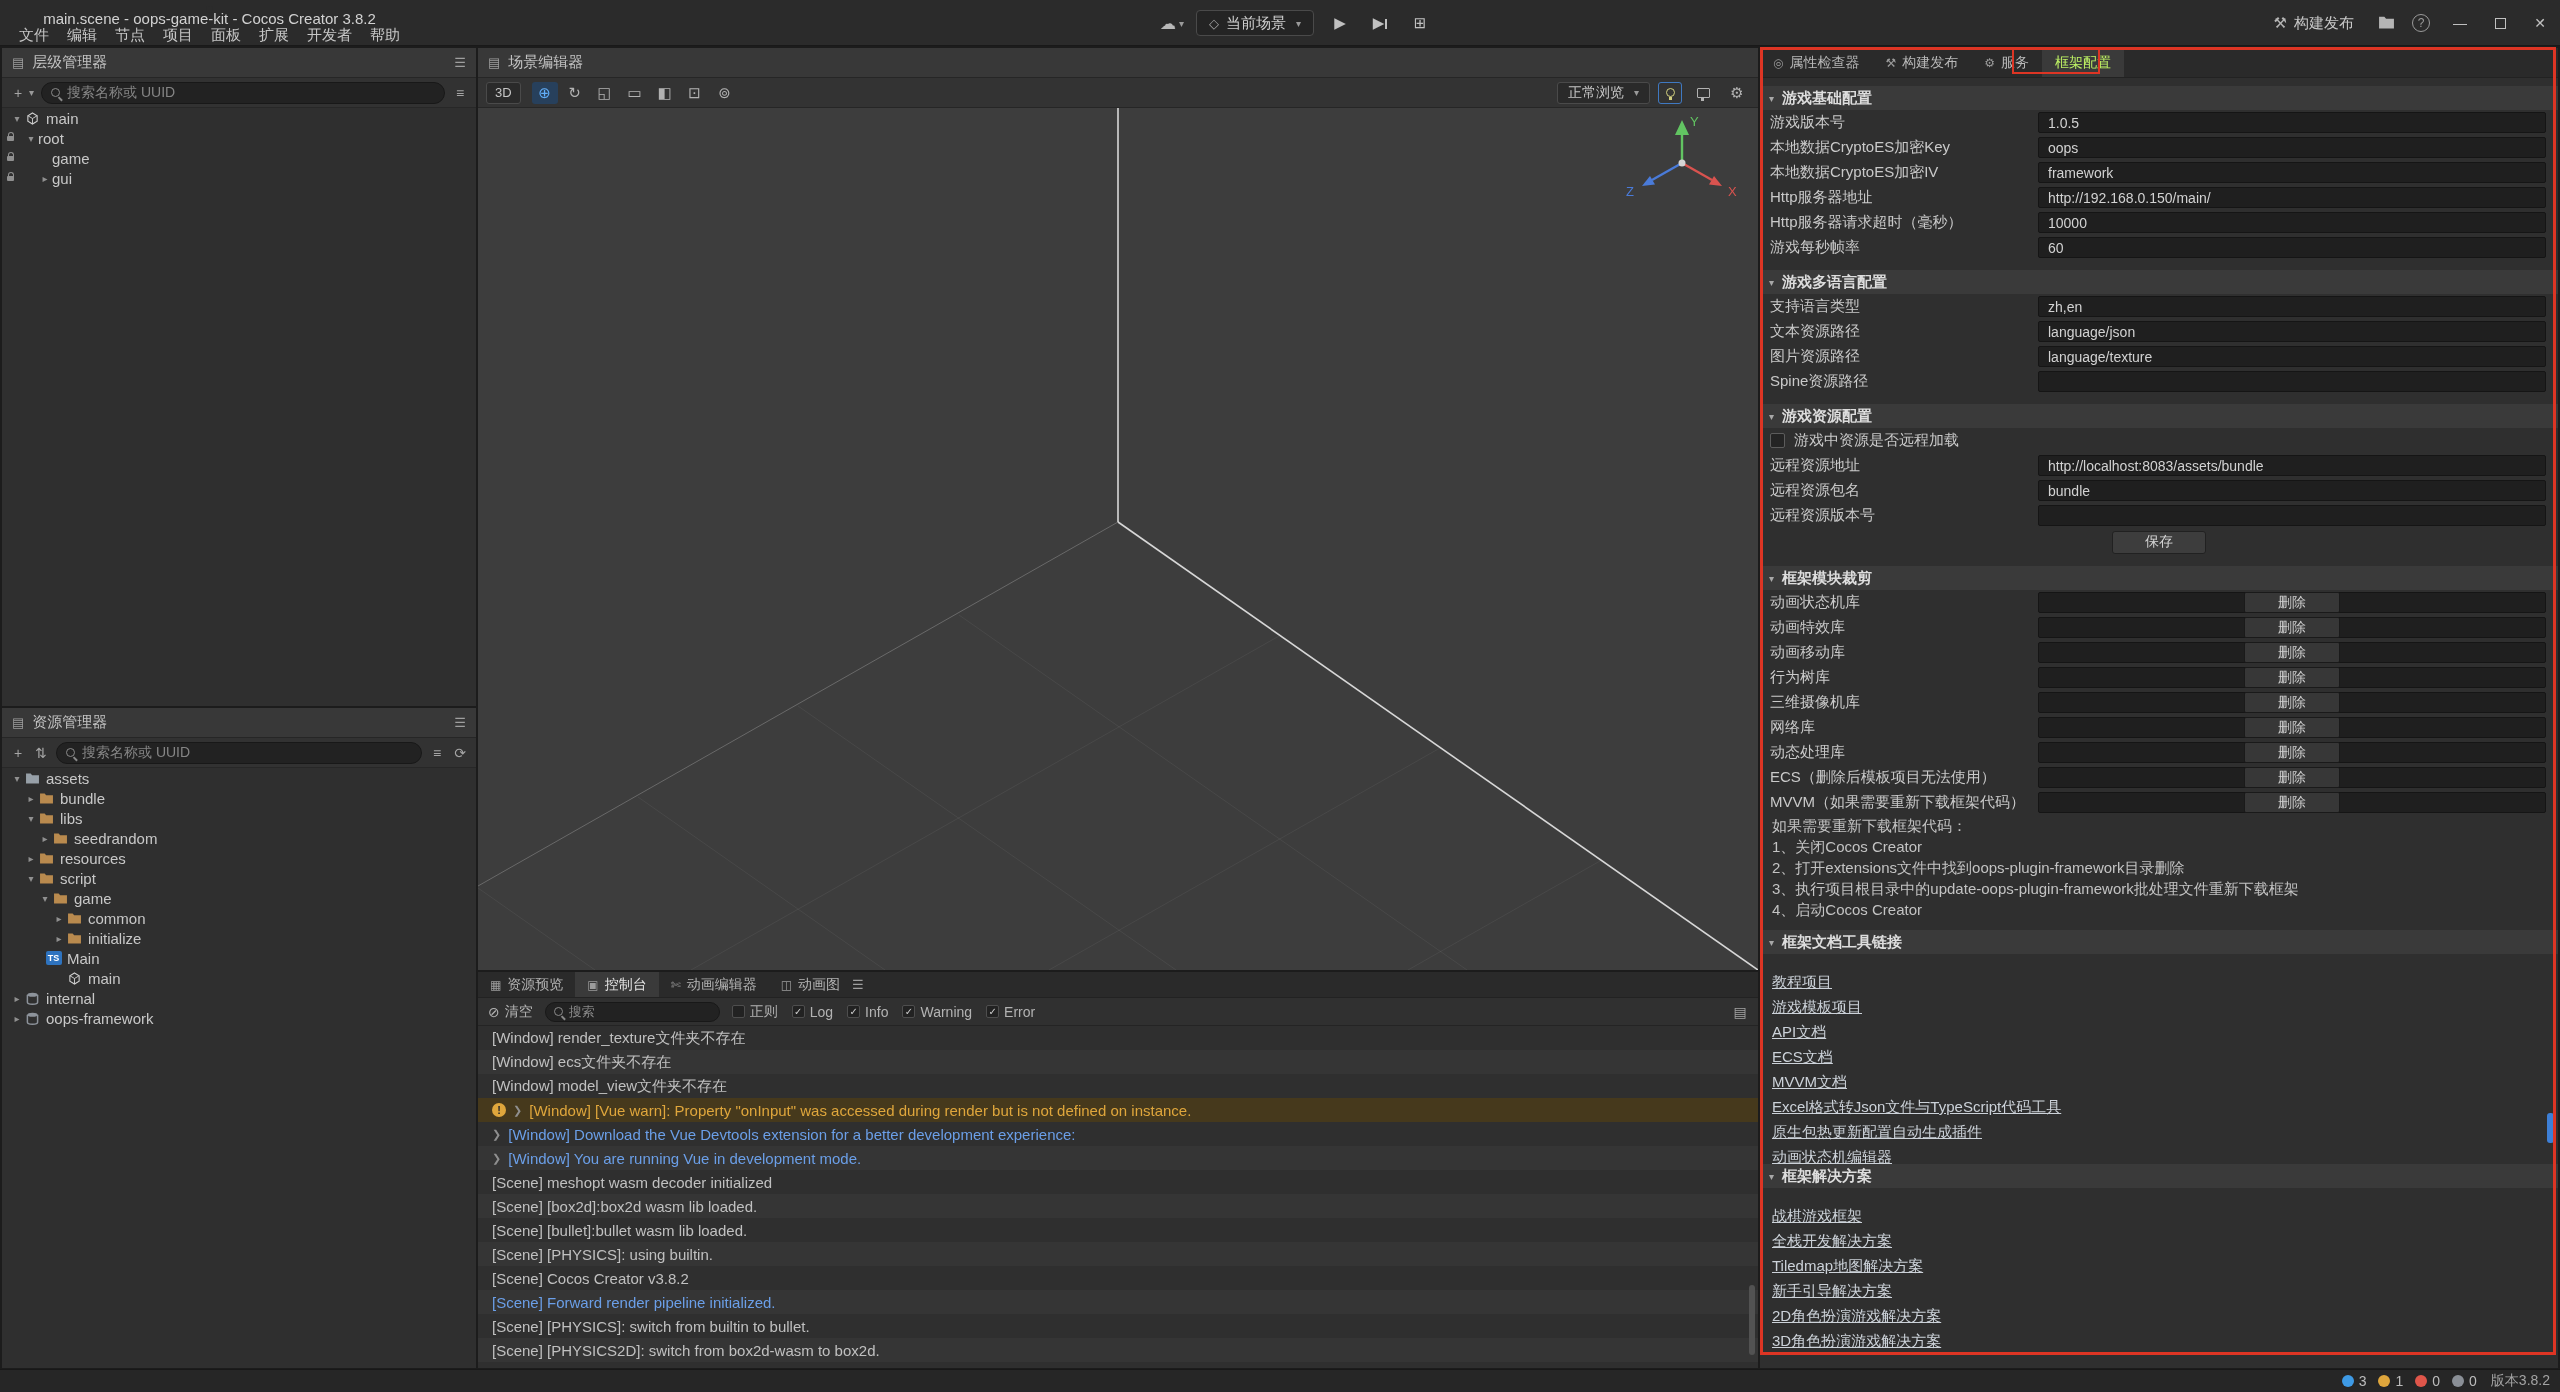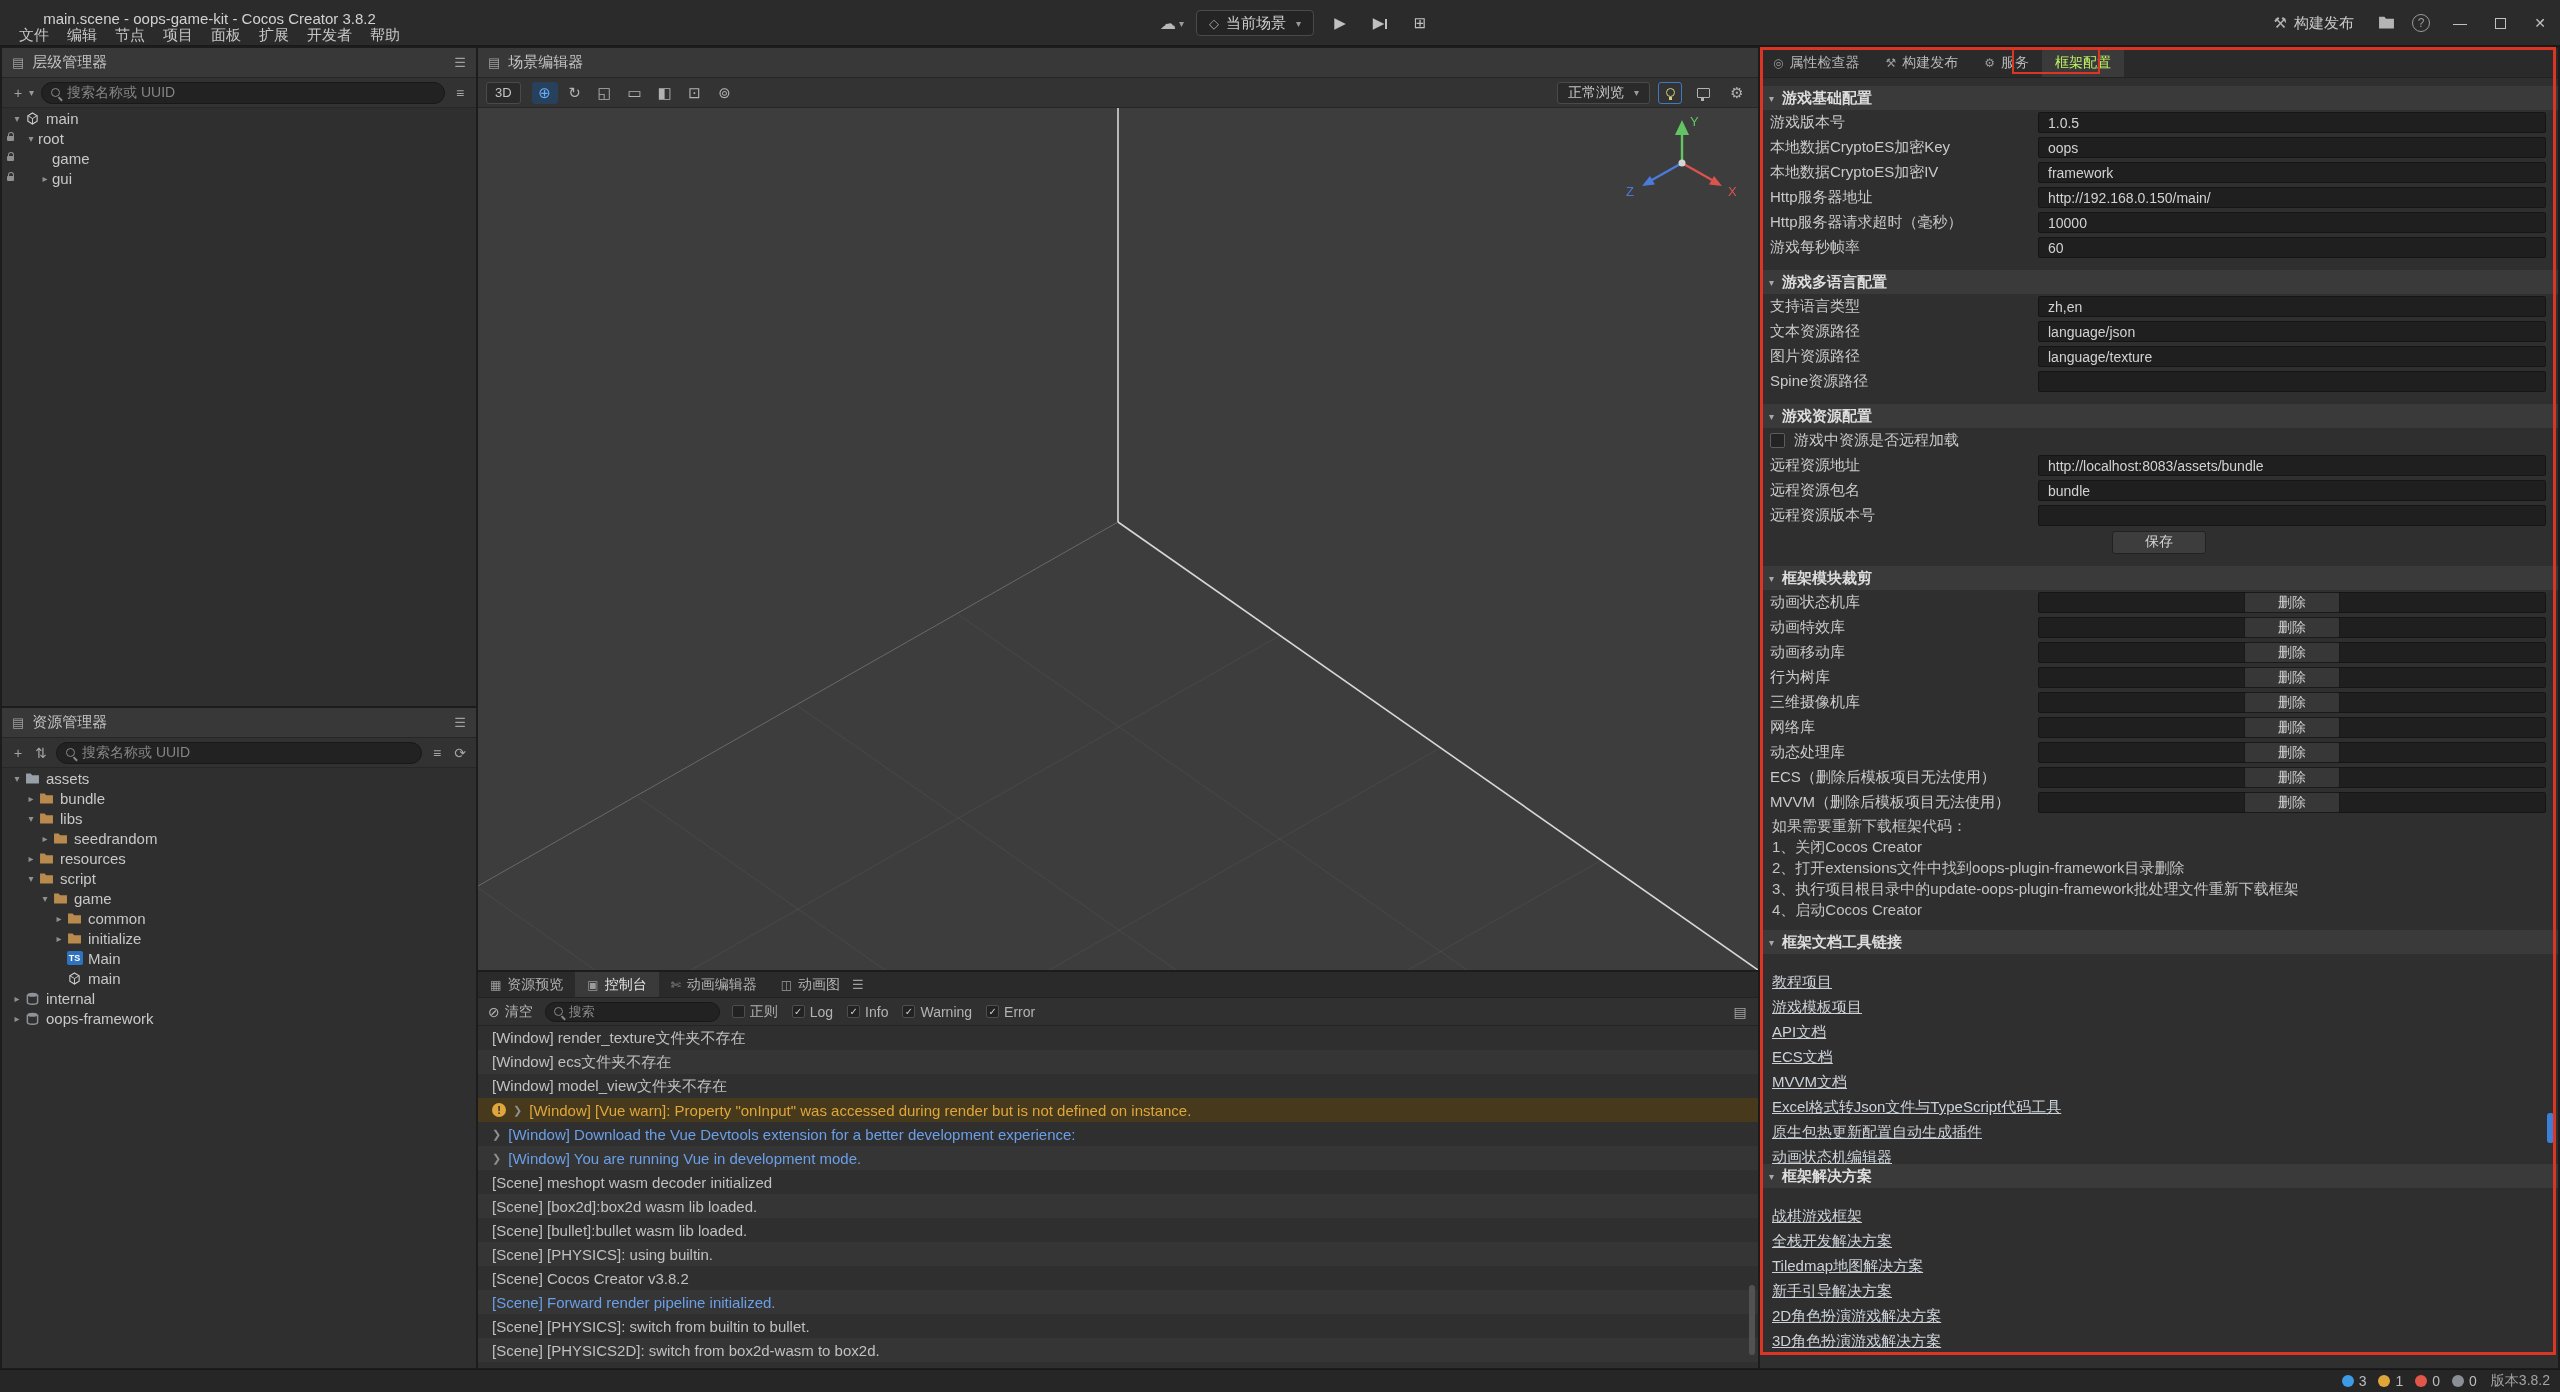--- a/index.html
+++ b/index.html
@@ -302,21 +302,21 @@
       </div>
       <div class="trow" style="padding-left: 50px;">
         <span class="caret">▸</span>
         <span class="ticon">
           <svg width="15" height="12" viewBox="0 0 16 13">
             <path d="M1 1.5h5l1.6 2H15v9H1z" fill="#b98a4e"></path>
           </svg>
         </span>
         <span class="tlabel">initialize</span>
       </div>
-      <div class="trow" style="padding-left: 50px; text-align: right;">
+      <div class="trow" style="padding-left: 29px; text-align: right;">
         <span class="caret"></span>
         <span class="ticon">
           <span class="ts-badge">TS</span>
         </span>
         <span class="tlabel">Main</span>
       </div>
       <div class="trow" style="padding-left: 50px;">
         <span class="caret"></span>
         <span class="ticon">
           <svg width="13" height="13" viewBox="0 0 14 14">
@@ -660,21 +660,21 @@
             <span class="del-btn">删除</span>
           </div>
         </div>
         <div class="irow">
           <div class="ilabel">ECS（删除后模板项目无法使用）</div>
           <div class="del-bar">
             <span class="del-btn">删除</span>
           </div>
         </div>
         <div class="irow">
-          <div class="ilabel">MVVM（删除后模板项目无法使用）</div>
+          <div class="ilabel">MVVM（如果需要重新下载框架代码）</div>
           <div class="del-bar">
             <span class="del-btn">删除</span>
           </div>
         </div>
         <div class="note">如果需要重新下载框架代码：</div>
         <div class="note">1、关闭Cocos Creator</div>
         <div class="note">2、打开extensions文件中找到oops-plugin-framework目录删除</div>
         <div class="note">3、执行项目根目录中的update-oops-plugin-framework批处理文件重新下载框架</div>
         <div class="note">4、启动Cocos Creator</div>
       </section>

